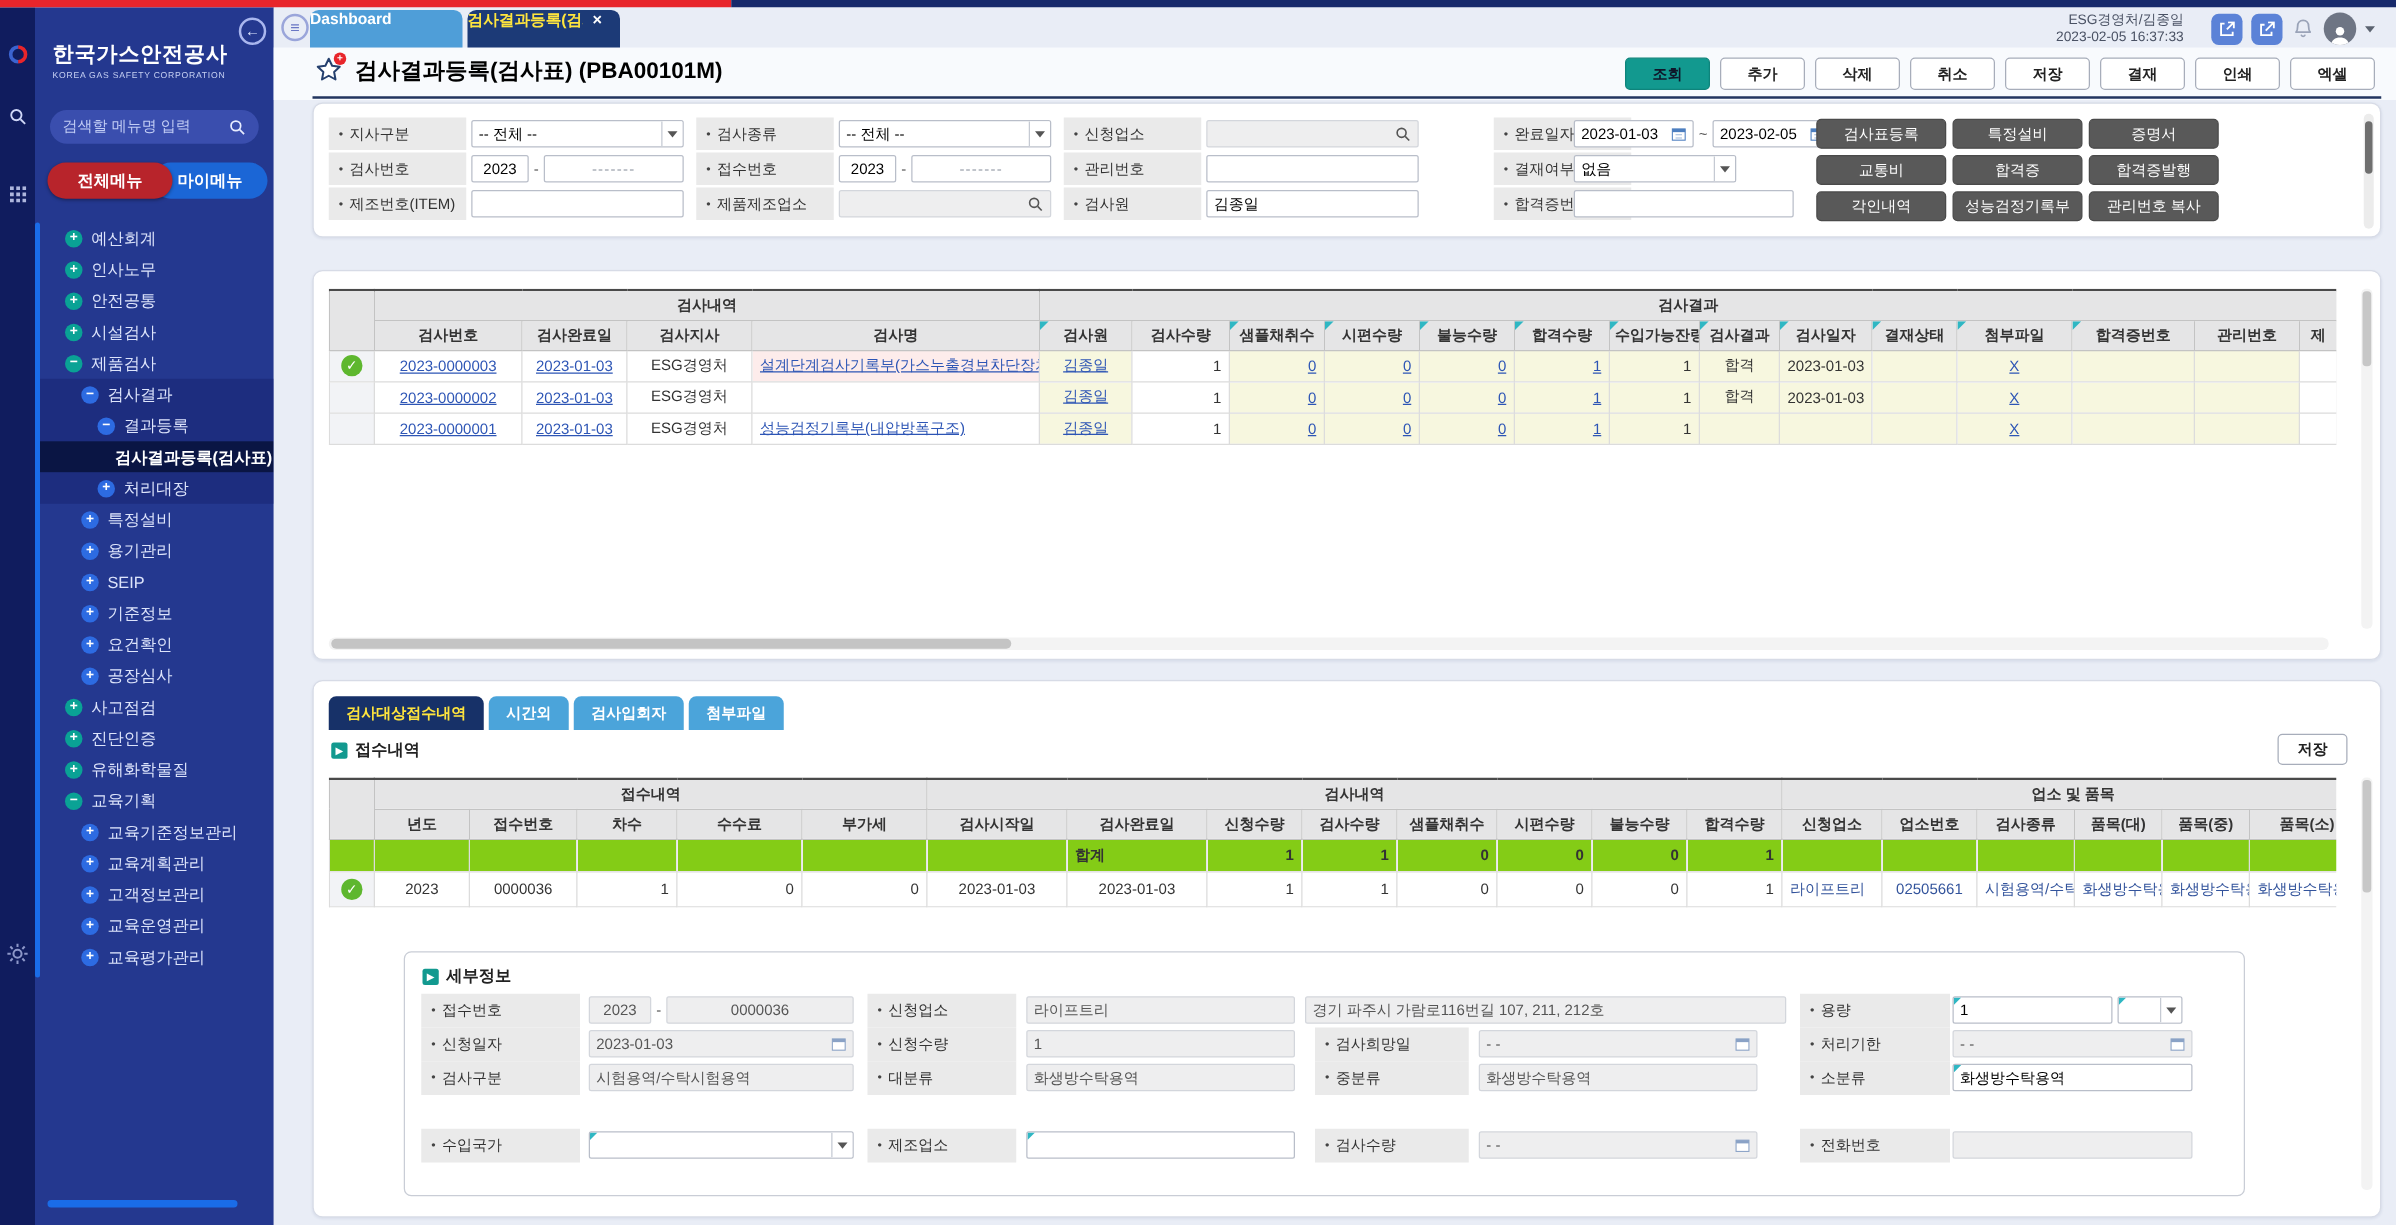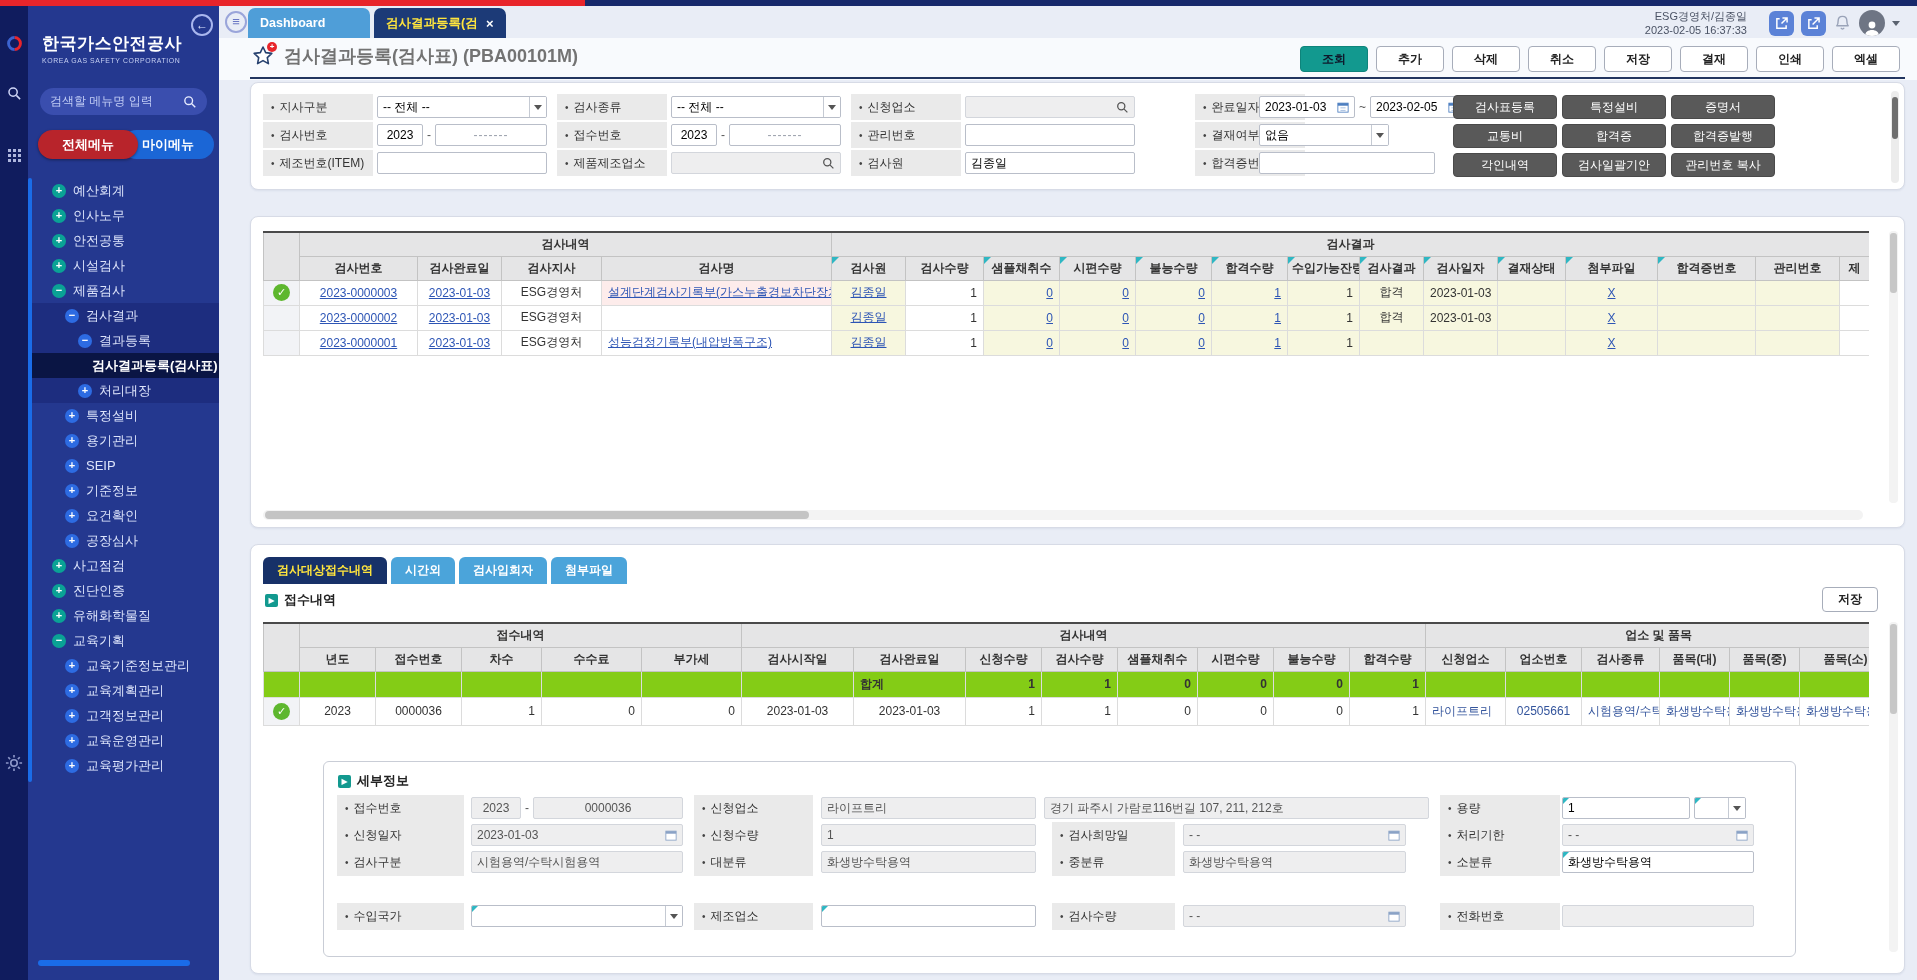--- a/index.html
+++ b/index.html
@@ -31,33 +31,33 @@
 .m-ic{width:14px;height:14px;border-radius:50%;color:#fff;font-size:11px;font-weight:bold;line-height:13px;text-align:center;margin-right:7px;flex:none}
 .m-ic.teal{background:#0aa295}.m-ic.blue{background:#2d6be2}
 .side-vbar{position:absolute;left:0;top:172px;width:4px;height:604px;background:#1a6ce8;border-radius:2px}
 .side-hbar{position:absolute;left:10px;bottom:14px;width:152px;height:6px;background:#1a6ce8;border-radius:3px}
 
 #main{position:absolute;left:219px;top:6px;width:1698px;height:974px;background:#e9edf6}
 .title-band{position:absolute;left:0;top:32px;right:0;height:42px;background:#f8fafd}
 
 .hamburger{position:absolute;left:6px;top:5px;width:22px;height:22px;border:2px solid #9aa5da;border-radius:50%;color:#6a77c4;font-size:13px;line-height:18px;text-align:center}
 .ttabs{position:absolute;left:29px;top:2px;display:flex;gap:4px}
-.ttab{height:30px;min-width:122px;padding:0 12px;border-radius:7px 7px 0 0;font-size:12.5px;font-weight:bold;display:flex;align-items:center;color:#fff}
+.ttab{height:30px;min-width:122px;padding:0 0;border-radius:7px 7px 0 0;font-size:12.5px;font-weight:bold;display:flex;align-items:flex-start;color:#fff}
 .ttab.inactive{background:#4f9ed8}
 .ttab.active{background:#1c3a77;color:#ffe53d}
 .ttab .tlb{max-width:92px;overflow:hidden;white-space:nowrap}
 .ttab .tx{color:#fff;margin-left:8px;font-size:13px}
 .uinfo{position:absolute;right:170px;top:3px;text-align:right;font-size:11px;color:#4a5264;line-height:14px}
 .uicons{position:absolute;right:17px;top:4px;display:flex;align-items:center;gap:7px}
 .icbtn{width:25px;height:25px;border-radius:6px;background:#5b82d7;display:flex;align-items:center;justify-content:center}
 .avatar{width:26px;height:26px;border-radius:50%;background:#6e7584;display:flex;align-items:flex-end;justify-content:center;overflow:hidden}
 .chev-d{width:0;height:0;border-left:4px solid transparent;border-right:4px solid transparent;border-top:5px solid #5b6370}
 
 .ptitle{position:absolute;left:32px;top:38px;display:flex;align-items:center;gap:9px}
-.ptitle .txt{font-size:18px;font-weight:bold;color:#737373}
+.ptitle .txt{font-size:18px;font-weight:bold;color:#000000}
 .star-wrap{position:relative;width:24px;height:24px}
 .star-badge{position:absolute;right:-2px;top:-2px;width:10px;height:10px;border-radius:50%;background:#e8252b;color:#fff;font-size:8px;line-height:10px;text-align:center;font-weight:bold}
 #actions{position:absolute;right:17px;top:40px;display:flex;gap:8px}
 .hbtn{width:68px;height:26px;border:1px solid #a7adba;border-radius:4px;background:#fff;font-size:12px;font-weight:bold;color:#222;font-family:inherit;cursor:pointer}
 .hbtn.primary{background:#12998f;border-color:#0e847b;color:#0f172a}
 .title-line{position:absolute;left:31px;top:71px;width:1655px;height:2px;background:#22355f}
 
 .card{position:absolute;left:31px;width:1655px;background:#fff;border:1px solid #d7dbe6;border-radius:8px;box-shadow:0 1px 2px rgba(40,60,120,.08)}
 #filter-card{top:76px;height:108px}
 #grid-card{top:210px;height:312px}
@@ -486,21 +486,21 @@
           </div>
       </div>
       <div id="fbtns">
           <button class="gbtn">검사표등록</button>
           <button class="gbtn">특정설비</button>
           <button class="gbtn">증명서</button>
           <button class="gbtn">교통비</button>
           <button class="gbtn">합격증</button>
           <button class="gbtn">합격증발행</button>
           <button class="gbtn">각인내역</button>
-          <button class="gbtn">검사일괄기안</button>
+          <button class="gbtn">성능검정기록부</button>
           <button class="gbtn">관리번호 복사</button>
         </div>
       <div class="f-vscroll">
           <div class="th"></div>
         </div>
     </div>
 
     <div id="grid-card" class="card">
       <div class="g-wrap">
           <table class="gridt" id="grid-table" style="width:1606px">

